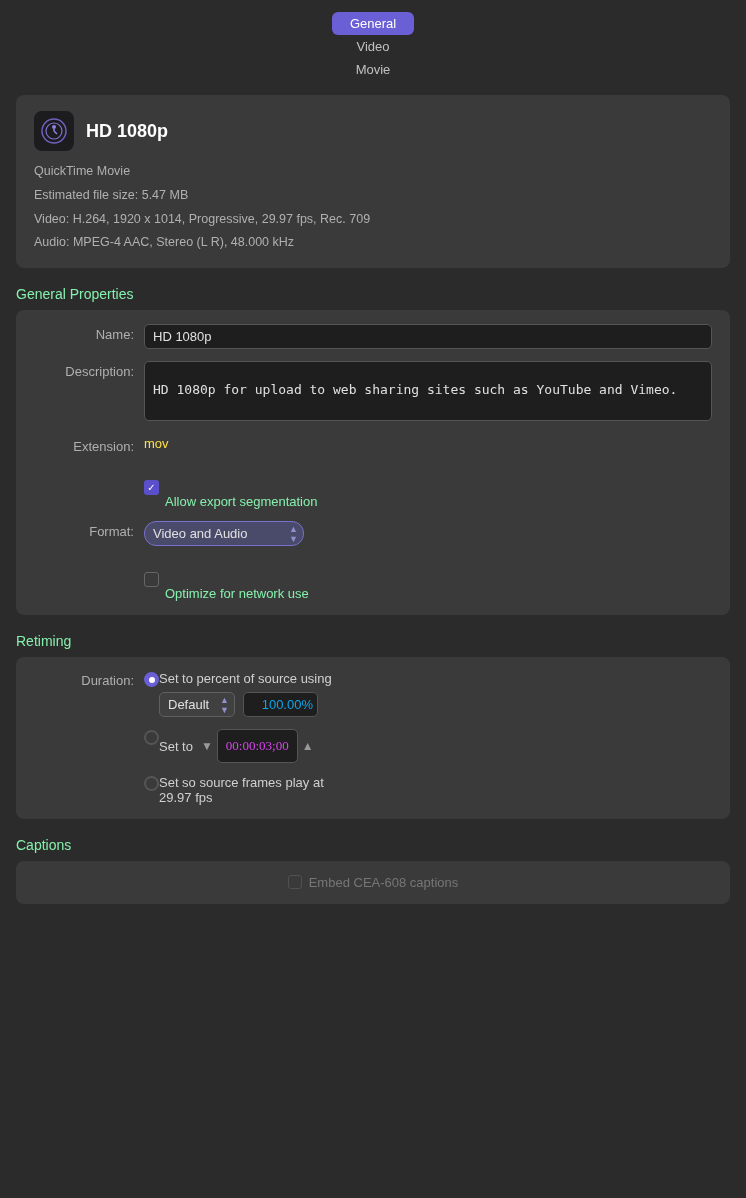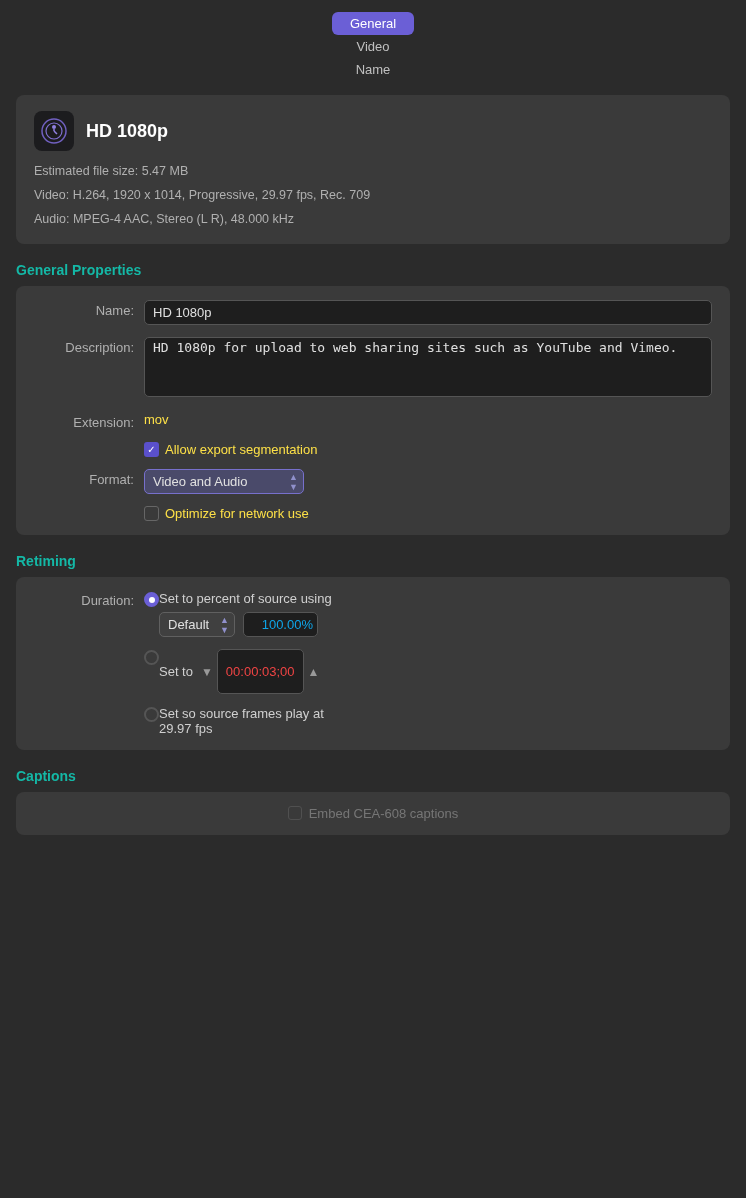--- a/index.html
+++ b/index.html
@@ -81,23 +81,23 @@
       color: #ffffff;
     }
 
     .summary-line {
       font-size: 12.5px;
       color: #b0b0b0;
       line-height: 1.5;
     }
 
     .section-label {
-      color: #14b8a6;
+      color: #86efac;
       font-size: 14px;
-      font-weight: 700;
+      font-weight: 400;
       margin: 6px 16px 8px 16px;
     }
 
     .properties-card {
       margin: 0 16px 18px 16px;
       background-color: #3a3a3a;
       border-radius: 8px;
       padding: 14px 18px;
       display: flex;
       flex-direction: column;
@@ -133,21 +133,21 @@
       width: 100%;
       outline: none;
     }
 
     .textarea-input {
       background: #1e1e1e;
       border: 1px solid #555;
       border-radius: 5px;
       color: #e0e0e0;
       font-size: 13px;
-      padding: 0 8px;
+      padding: 18px 8px;
       width: 100%;
       outline: none;
       resize: none;
       line-height: 1.5;
       height: 60px;
     }
 
     .extension-text {
       font-size: 13px;
       color: #fde047;
@@ -178,27 +178,28 @@
     }
 
     .checkmark {
       color: #ffffff;
       font-size: 10px;
       line-height: 1;
     }
 
     .checkbox-label {
       font-size: 13px;
-      color: #fde047;
+      color: #86efac;
+      margin-top: 28px;
     }
 
     .select-dropdown {
       background: #4a4a6a;
       border: 1px solid #7770cc;
-      border-radius: 5px;
+      border-radius: 12px;
       color: #e0e0e0;
       font-size: 13px;
       padding: 4px 28px 4px 8px;
       appearance: none;
       -webkit-appearance: none;
       cursor: pointer;
       outline: none;
       min-width: 160px;
     }
 
@@ -320,24 +321,24 @@
     .timecode-arrow {
       color: #999;
       font-size: 12px;
       cursor: pointer;
     }
 
     .timecode-display {
       background: #1e1e1e;
       border: 1px solid #555;
       border-radius: 5px;
-      color: #ef4444;
-      font-size: 13px;
-      padding: 14px 8px;
-      font-family: Liberation Sans, sans-serif;
+      color: #d946ef;
+      font-size: 13px;
+      padding: 8px 8px;
+      font-family: Liberation Serif, serif;
     }
 
     .captions-card {
       margin: 0 16px 18px 16px;
       background-color: #3a3a3a;
       border-radius: 8px;
       padding: 14px 18px;
       display: flex;
       align-items: center;
       justify-content: center;
@@ -382,36 +383,37 @@
       font-size: 9px;
       line-height: 1;
     }
   </style>
 </head>
 <body>
 
 <div class="top-tabs">
   <button class="tab-btn active">General</button>
   <button class="tab-btn inactive">Video</button>
-  <button class="tab-btn inactive">Name</button>
+  <button class="tab-btn inactive">Movie</button>
 </div>
 
 <div class="summary-card">
   <div class="summary-header">
     <div class="quicktime-icon">
       <svg width="28" height="28" viewBox="0 0 28 28" fill="none">
         <circle cx="14" cy="14" r="12" fill="#1c1c1e" stroke="#7060c0" stroke-width="1.5"></circle>
         <circle cx="14" cy="14" r="8" fill="none" stroke="#8070d0" stroke-width="1.2"></circle>
         <circle cx="14" cy="10" r="2" fill="#9080e0"></circle>
         <line x1="14" y1="12" x2="14" y2="14" stroke="#9080e0" stroke-width="1.5"></line>
         <line x1="14" y1="14" x2="17" y2="17" stroke="#9080e0" stroke-width="1.5"></line>
       </svg>
     </div>
     <span class="summary-title">HD 1080p</span>
   </div>
+  <div class="summary-line">QuickTime Movie</div>
   <div class="summary-line">Estimated file size: 5.47 MB</div>
   <div class="summary-line">Video: H.264, 1920 x 1014, Progressive, 29.97 fps, Rec. 709</div>
   <div class="summary-line">Audio: MPEG-4 AAC, Stereo (L R), 48.000 kHz</div>
 </div>
 
 <div class="section-label">General Properties</div>
 
 <div class="properties-card">
 
   <div class="prop-row">

